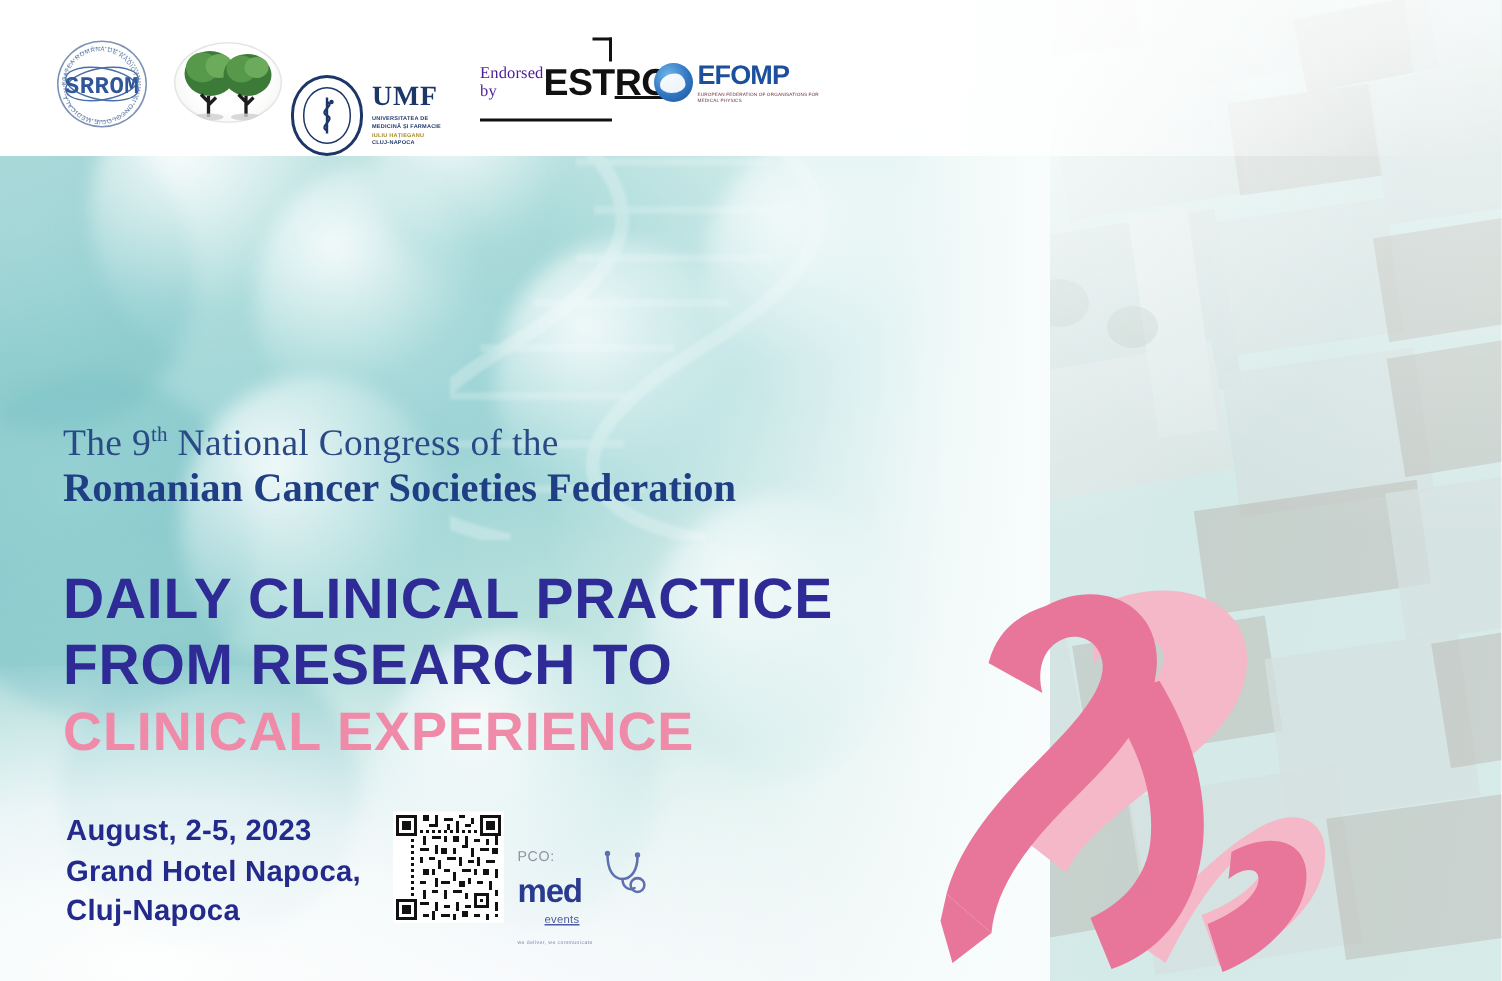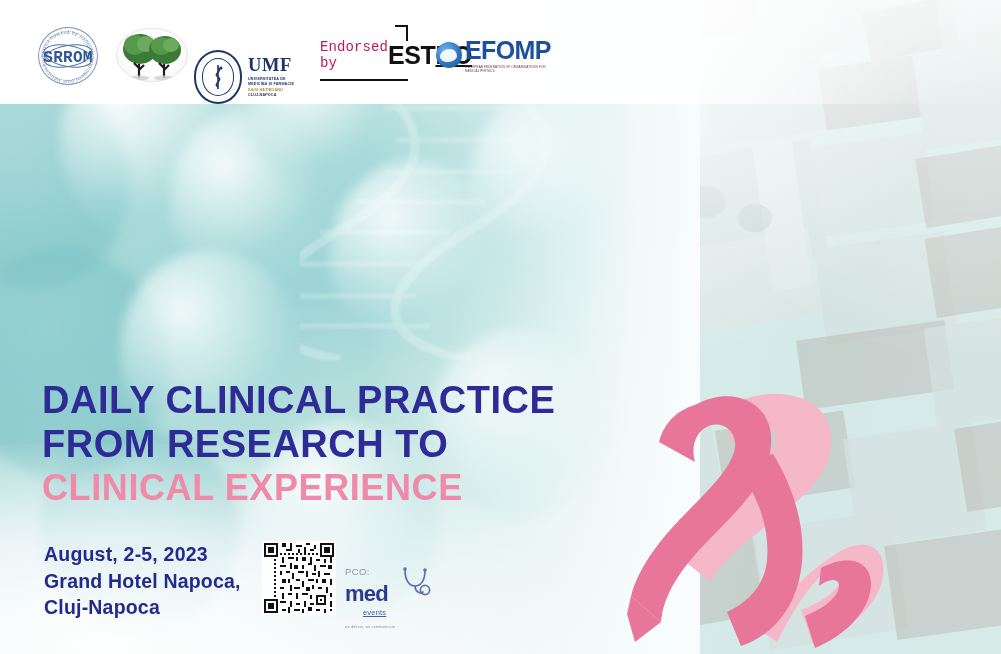--- a/index.html
+++ b/index.html
@@ -265,24 +265,24 @@
     letter-spacing: .15px;
     margin-top: 2.5px;
     font-weight: bold;
     max-width: 56px;
   }
   .umf-sub .accent { color: #a98a20; }
 
   
   .estro { position: relative; width: 104px; height: 62px; margin-left: 16px; }
   .estro-endorsed {
-    font-size: 14px;
-    color: #be185d;
+    font-size: 11px;
+    color: #4c1d95;
     letter-spacing: .1px;
-    font-family: Liberation Mono, monospace;
+    font-family: Liberation Serif, serif;
     padding-left: 2px;
   }
   .estro-word {
     font-size: 25px;
     font-weight: bold;
     color: #111;
     letter-spacing: -0.4px;
     line-height: 1.05;
     font-family: "Liberation Sans", sans-serif;
   }
@@ -315,21 +315,21 @@
     content:"";
     position: absolute;
     left: 4px; top: 7px;
     width: 17px; height: 13px;
     background: #ffffff;
     border-radius: 60% 40% 55% 45% / 60% 55% 45% 40%;
     opacity: .92;
   }
   .efomp-txt { display:flex; flex-direction: column; }
   .efomp-word {
-    font-size: 25px;
+    font-size: 18px;
     font-weight: bold;
     color: #1c4f9c;
     letter-spacing: -0.6px;
     line-height: 1;
     font-family: "Liberation Sans", sans-serif;
   }
   .efomp-sub {
     font-size: 3.1px;
     color: #6b2f3d;
     letter-spacing: .1px;
@@ -634,20 +634,24 @@
       </div>
     </div>
 
   </div>
 
   <div class="content">
 
     <div class="congress-block" style="top:196px;">
     </div>
 
+    <div class="congress-block" style="top:282px;">
+      <div class="congress-line1"><span>The 9</span><sup>th</sup><span> National Congress of the</span></div>
+      <div class="congress-line2">Romanian Cancer Societies Federation</div>
+    </div>
 
     <div class="slogan">
       <div class="slogan-line">DAILY CLINICAL PRACTICE</div>
       <div class="slogan-line">FROM RESEARCH TO</div>
       <div class="slogan-line pink">CLINICAL EXPERIENCE</div>
     </div>
 
     <div class="details">
       <div class="details-line">August, 2-5, 2023</div>
       <div class="details-line">Grand Hotel Napoca,</div>

